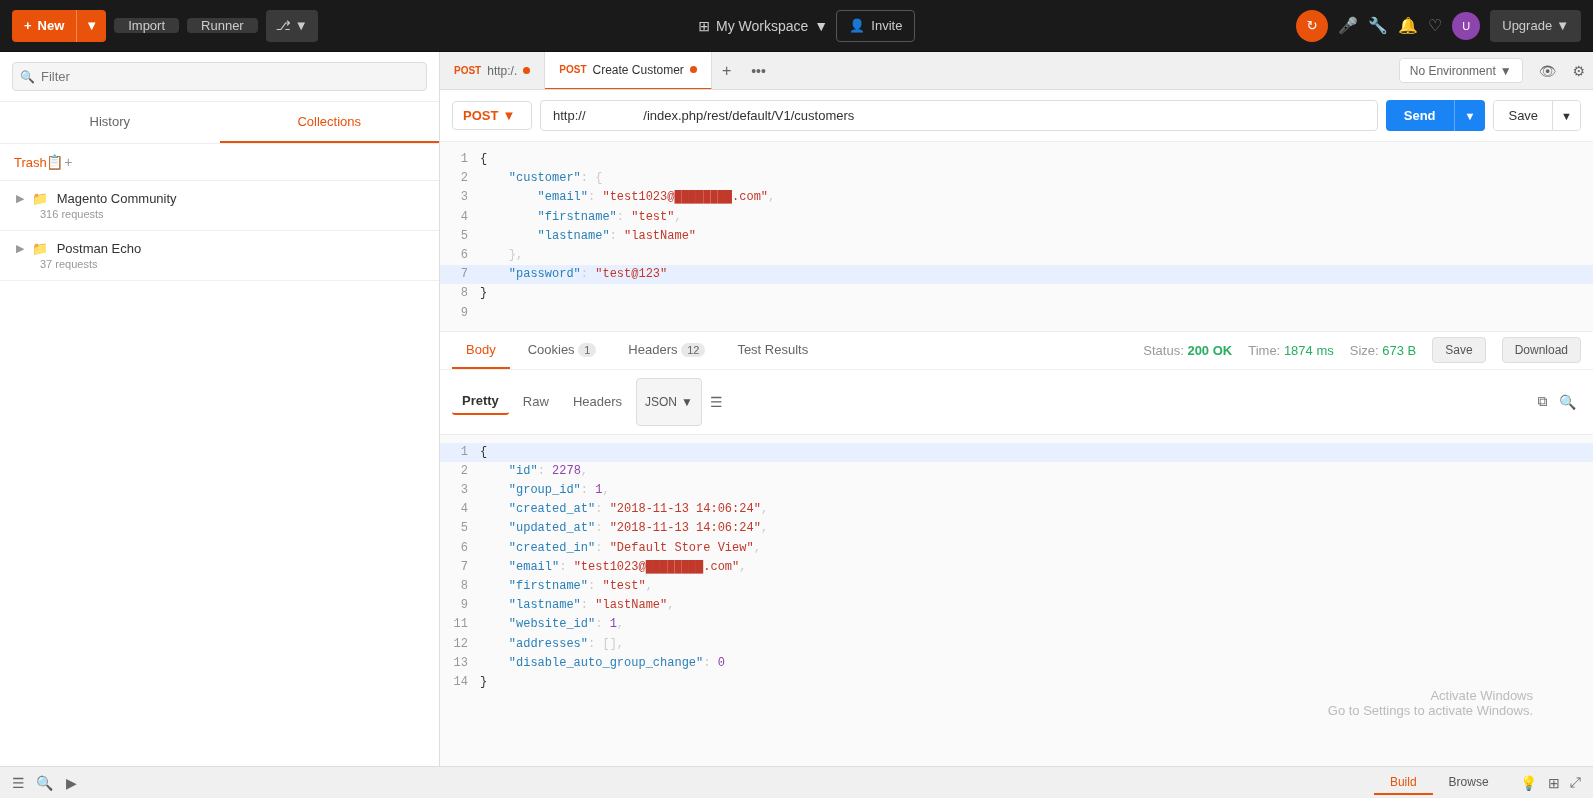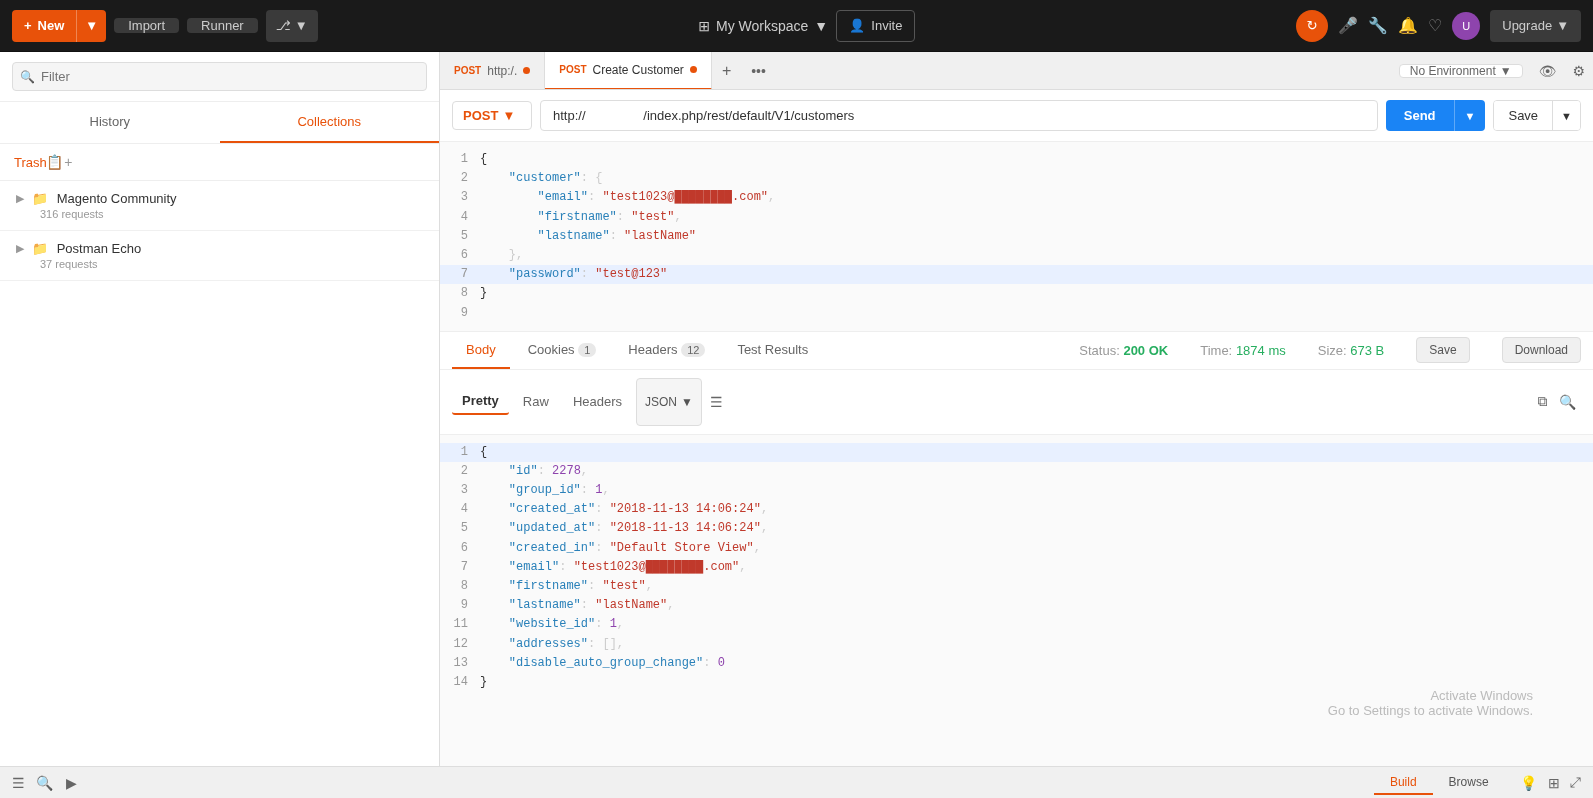--- a/index.html
+++ b/index.html
@@ -102,21 +102,21 @@
     .tab-method { font-size: 10px; font-weight: 700; }
     .tab-method.post { color: #e8520a; }
     .tab-dot { width: 7px; height: 7px; border-radius: 50%; background: #e8520a; flex-shrink: 0; }
     .tab-dot-orange { background: #e8520a; }
     .tab-plus { padding: 0 10px; color: #666; cursor: pointer; font-size: 16px; }
     .tab-more { padding: 0 10px; color: #666; cursor: pointer; font-size: 14px; }
     .tab-spacer { flex: 1; }
     .env-selector {
       display: flex; align-items: center; gap: 4px; padding: 0 10px; border: 1px solid #ddd;
       border-radius: 4px; background: #fff; cursor: pointer; font-size: 12px; color: #666;
-      height: 14px; margin-right: 8px; white-space: nowrap;
+      height: 25px; margin-right: 8px; white-space: nowrap;
     }
     .tab-icon-btn { padding: 0 8px; color: #666; cursor: pointer; font-size: 14px; }
 
     
     .url-bar {
       display: flex; align-items: center; padding: 10px 12px; gap: 8px; border-bottom: 1px solid #eee;
     }
     .method-select {
       display: flex; align-items: center; gap: 4px; border: 1px solid #ddd;
       border-radius: 4px; padding: 6px 10px; cursor: pointer; font-size: 13px;
@@ -158,21 +158,21 @@
     .response-tabs {
       display: flex; align-items: center; padding: 0 12px; border-bottom: 1px solid #eee;
       background: #fff; gap: 4px;
     }
     .resp-tab {
       padding: 10px 14px; cursor: pointer; font-size: 13px; color: #666;
       border-bottom: 2px solid transparent;
     }
     .resp-tab.active { color: #e8520a; border-bottom: 2px solid #e8520a; }
     .resp-badge { background: #e8e8e8; border-radius: 10px; padding: 1px 6px; font-size: 11px; color: #666; }
-    .resp-status { margin-left: auto; display: flex; align-items: center; gap: 32px; font-size: 13px; }
+    .resp-status { margin-left: auto; display: flex; align-items: center; gap: 16px; font-size: 13px; }
     .status-ok { color: #27ae60; font-weight: 600; }
     .status-time { color: #27ae60; }
     .status-size { color: #27ae60; }
     .status-label { color: #999; }
     .resp-action-btn {
       background: #f0f0f0; border: 1px solid #ddd; border-radius: 4px;
       padding: 5px 12px; cursor: pointer; font-size: 12px; color: #555;
     }
 
     

